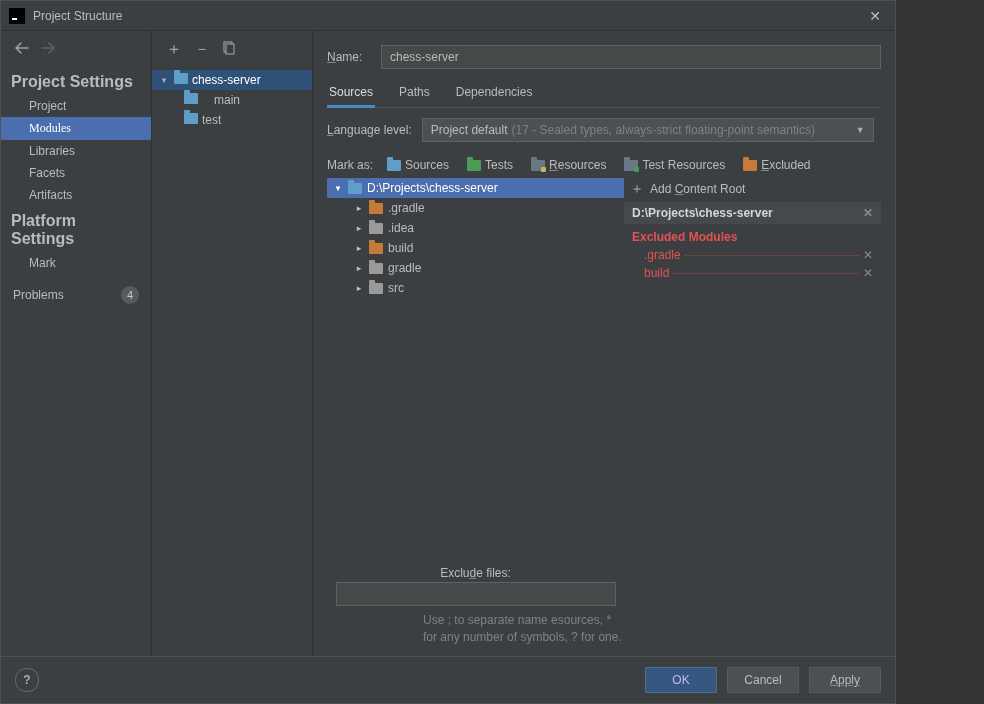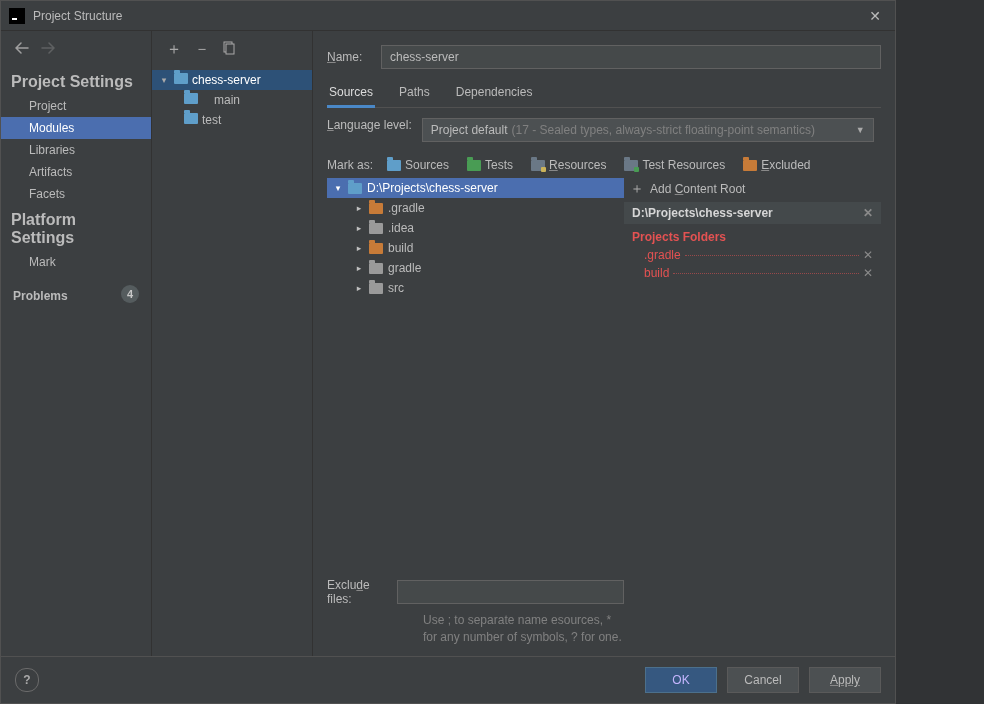--- a/index.html
+++ b/index.html
@@ -48,22 +48,22 @@
   .titlebar .close { color: var(--text); font-size:14px; padding:0 6px; cursor:default;}
   
   .body { flex:1; display:flex; min-height:0; }
   
   .sidebar { width:150px; background: var(--bg); border-right:1px solid var(--border); display:flex; flex-direction:column; overflow:hidden;}
   .sidebar .nav-arrows { height:36px; display:flex; align-items:center; gap:12px; padding-left:14px;}
   .sidebar .nav-arrow { color: #808080; }
   .sidebar .nav-arrow.disabled { opacity:0.35; }
   .sidebar h4 { margin:0; padding:6px 10px 4px 10px; color: var(--text); font-weight:700; font-size:16px;}
   .sidebar .item { padding:4px 10px 4px 28px; color: var(--text); cursor:default;}
-  .sidebar .item.selected { background: var(--selection); color:#fff;}
-  .sidebar .problems { display:flex; align-items:flex-end; padding:8px 12px 4px 12px; color: var(--text); margin-top:4px;font-weight:bold;}
+  .sidebar .item.selected { background: var(--selection); color:#fff;font-family:Liberation Serif, serif;}
+  .sidebar .problems { display:flex; align-items:center; padding:8px 12px 4px 12px; color: var(--text); margin-top:4px;}
   .sidebar .problems .count {
     margin-left:auto; background:#555c5e; border-radius:9px; min-width:18px; height:18px;
     display:flex; align-items:center; justify-content:center; font-size:11px; color:#c8c8c8;
   }
   
   .module-pane { width:160px; background: var(--bg); border-right:1px solid var(--border); display:flex; flex-direction:column;}
   .module-toolbar { height:36px; display:flex; align-items:center; gap:12px; padding-left:14px; border-bottom:1px solid transparent;}
   .module-toolbar .tb-icon { color: #a9a9a9; cursor:default; }
   .module-tree { flex:1; overflow:auto; padding-top:2px;}
   .mnode { display:flex; align-items:center; height:20px; padding-left:6px; gap:4px; font-size:12px;}
@@ -75,21 +75,21 @@
   .name-row { display:flex; align-items:center; gap:10px; margin-bottom:12px;}
   .name-row label { width:44px;}
   .name-row input {
     flex:1; background: var(--input-bg); border:1px solid #616161;
     color: var(--text); padding:4px 8px; height:24px; box-sizing:border-box; font-size:12px;
   }
   .tabs { display:flex; gap:22px; border-bottom:1px solid #515151; margin-bottom:10px;}
   .tab { padding:4px 2px 8px 2px; color: var(--text); cursor:default; position:relative;}
   .tab.active { color:#dcdcdc;}
   .tab.active::after { content:""; position:absolute; left:0; right:0; bottom:-1px; height:3px; background: var(--tab-active-underline);}
-  .lang-row { display:flex; gap:10px; margin-bottom:14px;}
+  .lang-row { display:flex; align-items:center; gap:10px; margin-bottom:14px;}
   .lang-row .combo {
     flex:0 0 452px; display:flex; align-items:center; background: var(--button-bg);
     border:1px solid #616161; height:24px; padding:0 8px; box-sizing:border-box; color:var(--text);
   }
   .lang-row .combo .dim { color: var(--text-dim); margin-left:4px; flex:1; white-space:nowrap; overflow:hidden; text-overflow:ellipsis;}
   .lang-row .combo .chev { color:#aaa; font-size:9px;}
   .mark-row { display:flex; align-items:center; gap:10px; margin-bottom:4px; flex-wrap:wrap;}
   .mark-btn { display:flex; align-items:center; gap:4px; padding:2px 4px;}
   .folder-sw { width:14px; height:11px; border-radius:1px; position:relative;}
   .folder-sw::before { content:""; position:absolute; top:-3px; left:0; width:6px; height:3px; background:inherit; border-radius:1px 1px 0 0;}
@@ -102,21 +102,21 @@
 
   .columns { flex:1; display:flex; gap:0; min-height:0;}
   .ctree-pane { flex:1; display:flex; flex-direction:column; min-width:0;}
   .ctree { flex:1; background: var(--bg); overflow:auto; border:0; }
   .ctree .row { display:flex; align-items:center; height:20px; gap:5px; padding-left:6px;}
   .ctree .row.sel { background: var(--selection); color:#fff;}
   .ctree .indent { display:inline-block; }
   .ctree .arrow { width:10px; font-size:9px; color:#bfbfbf; text-align:center;}
   .ctree .arrow.sel { color:#fff;}
   .exclude-block { padding-top:8px;}
-  .exclude-block .exrow { display:flex; align-items:center; gap:14px;}
+  .exclude-block .exrow { display:flex; align-items:center; gap:2px;flex-direction:column;}
   .exclude-block input {
     width:280px; background: var(--input-bg); border:1px solid #616161;
     color: var(--text); padding:4px 8px; height:24px; box-sizing:border-box;
   }
   .exclude-block .hint { color: var(--text-dim); margin:6px 0 10px 96px; max-width:300px; line-height:1.4;}
   
   .roots-pane { width:257px; display:flex; flex-direction:column;}
   .add-root { display:flex; align-items:center; gap:6px; padding:2px 6px 4px 6px; color: var(--text);}
   .root-header { background:#44494b; padding:4px 8px; display:flex; align-items:center; font-weight:600; color:#d6d6d6;}
   .root-header .x { margin-left:auto; color:#8a8a8a; font-size:12px;}
@@ -165,22 +165,22 @@
           <svg width="14" height="12" viewBox="0 0 14 12">
               <path d="M8 1 L13 6 L8 11 M13 6 H1" stroke="#a0a0a0" stroke-width="1.5" fill="none" stroke-linecap="round"></path>
             </svg>
         </span>
       </div>
 
       <h4>Project Settings</h4>
       <div class="item">Project</div>
       <div class="item selected">Modules</div>
       <div class="item">Libraries</div>
+      <div class="item">Facets</div>
       <div class="item">Artifacts</div>
-      <div class="item">Facets</div>
 
       <h4>Platform Settings</h4>
       <div class="item">Mark</div>
 
       <div class="problems">
         <span>Problems</span>
         <span class="count">4</span>
       </div>
     </div>
 
@@ -308,21 +308,21 @@
 
         <div class="roots-pane">
           <div class="add-root">
             <span style="font-size:14px;color:#a9a9a9;">＋</span>
             <span>Add <span class="und">C</span>ontent Root</span>
           </div>
           <div class="root-header">
             <span>D:\Projects\chess-server</span>
             <span class="x">✕</span>
           </div>
-          <div class="section-label">Projects Folders</div>
+          <div class="section-label">Excluded Modules</div>
           <div class="efile">
             <span>.gradle</span>
             <span class="dots"></span>
             <span class="x">✕</span>
           </div>
           <div class="efile">
             <span>build</span>
             <span class="dots"></span>
             <span class="x">✕</span>
           </div>

